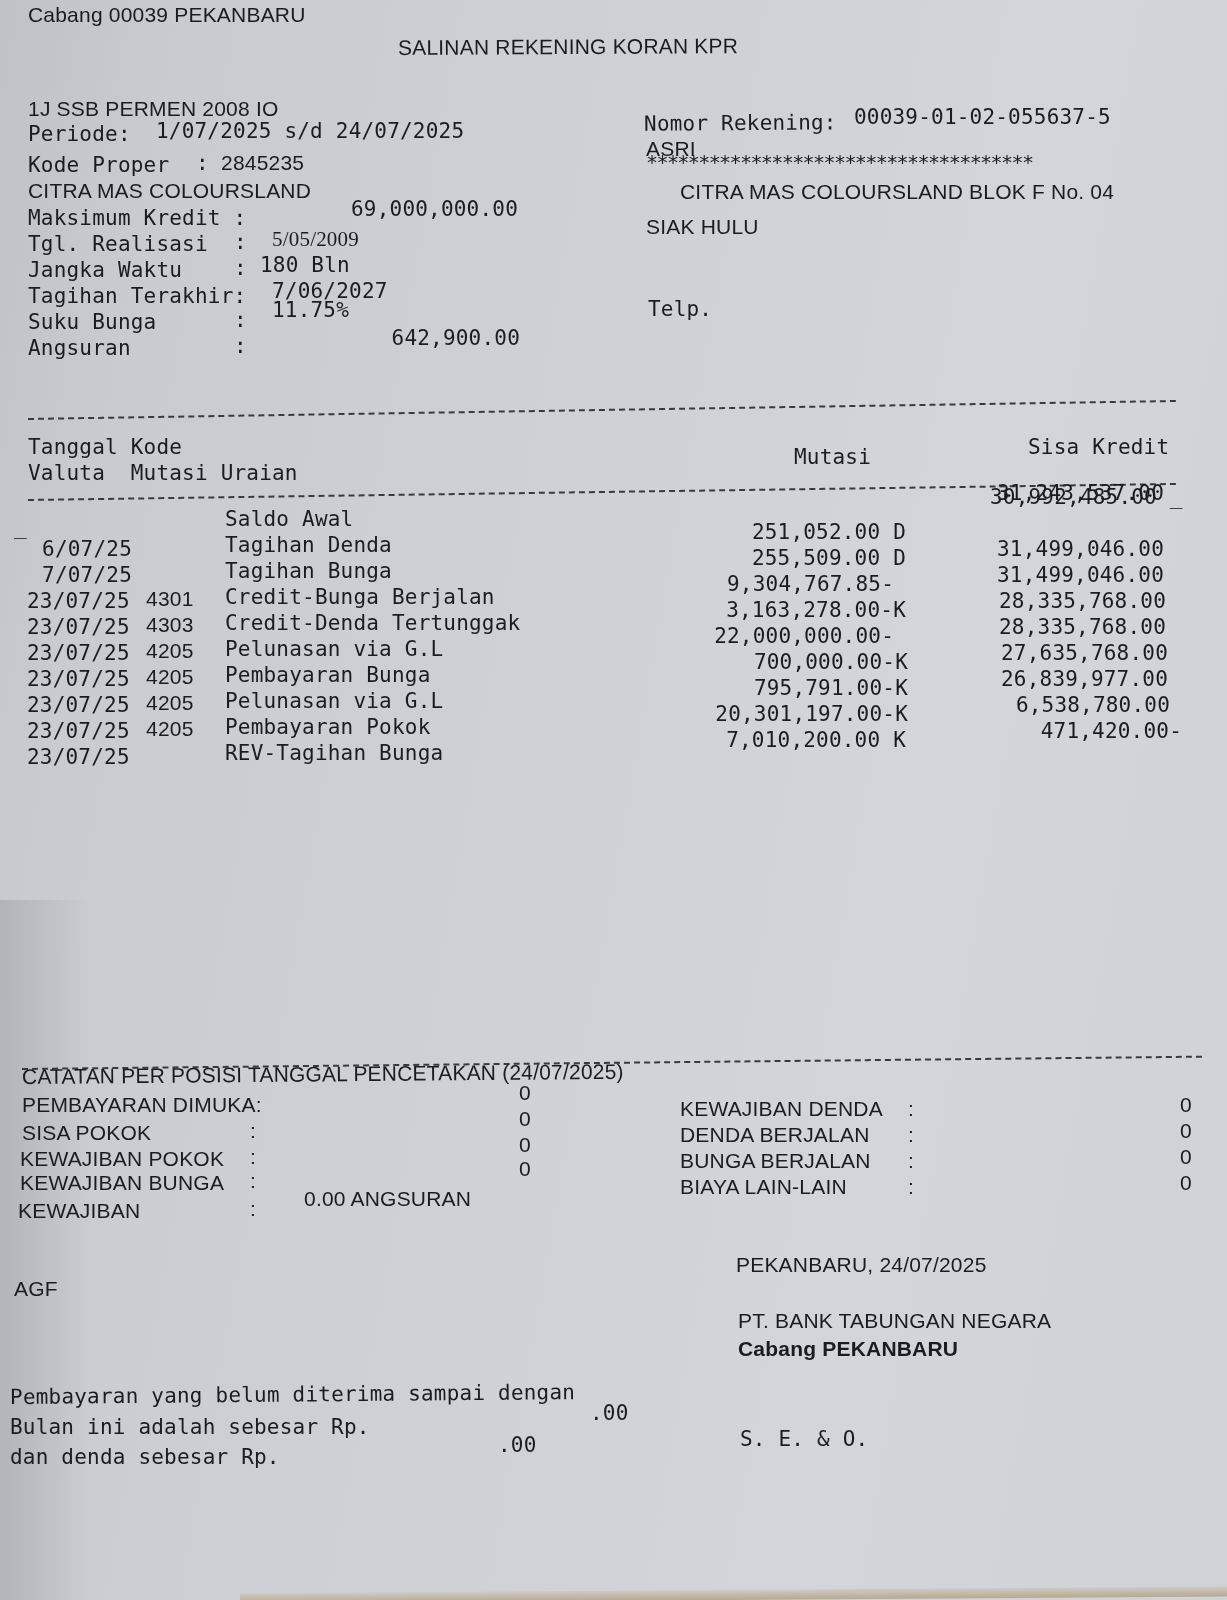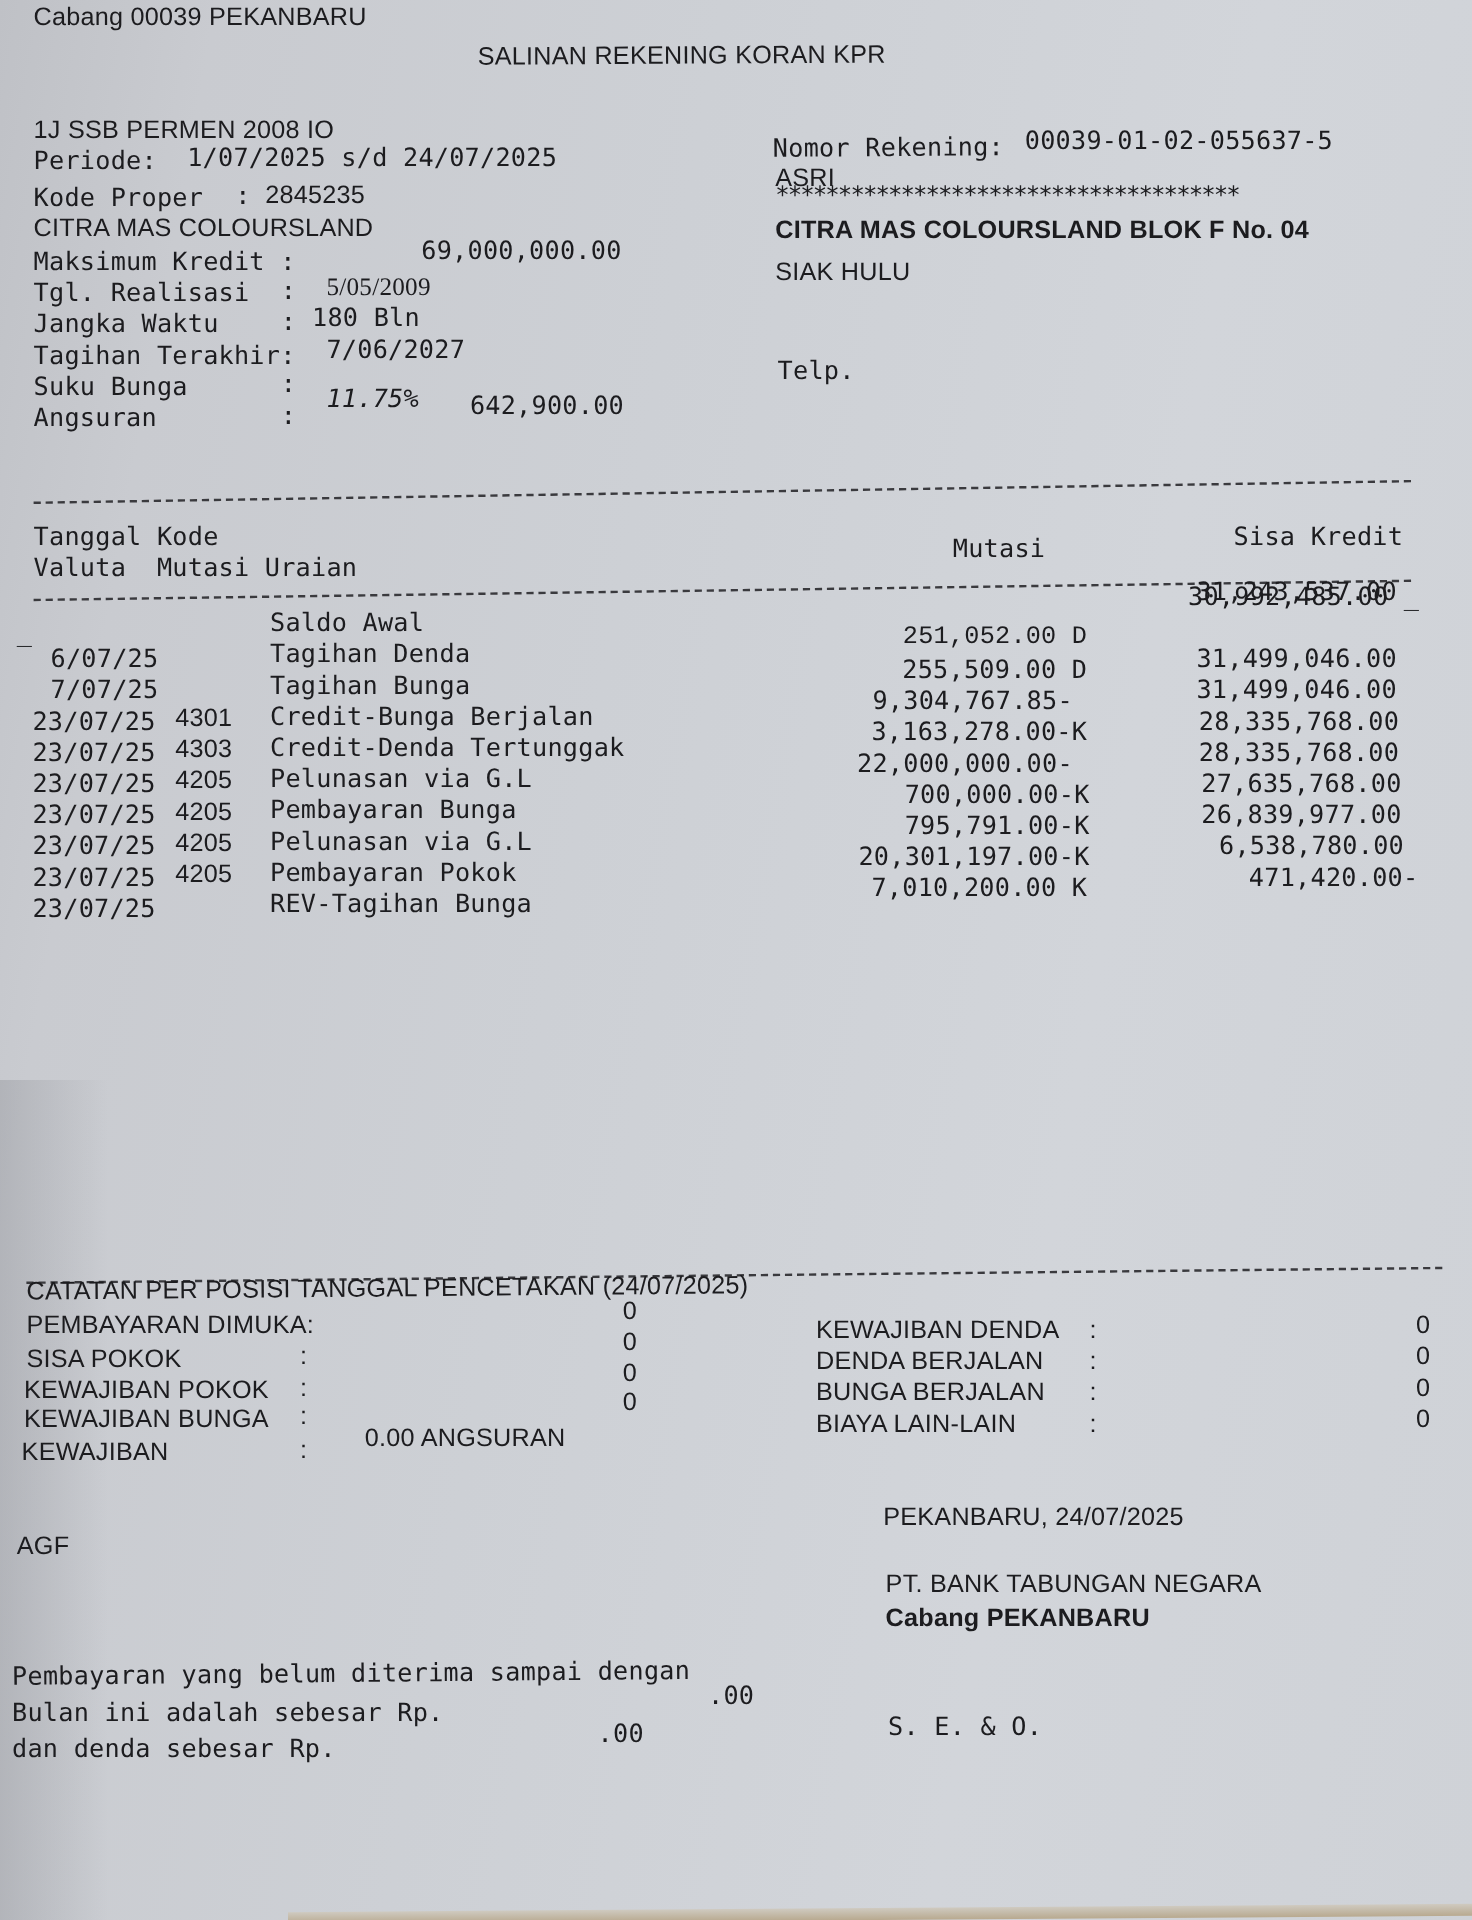--- a/index.html
+++ b/index.html
@@ -48,32 +48,32 @@
   <div class="t" style="left:28px; top:231px;">Tgl. Realisasi</div>
   <div class="t" style="left:234px; top:229px;">:</div>
   <div class="t" style="left:272px; top:226px;font-family:Liberation Serif, serif;">5/05/2009</div>
   <div class="t" style="left:28px; top:257px;">Jangka Waktu</div>
   <div class="t" style="left:234px; top:255px;">:</div>
   <div class="t" style="left:260px; top:252px;">180 Bln</div>
   <div class="t" style="left:28px; top:283px;">Tagihan Terakhir:</div>
   <div class="t" style="left:272px; top:278px;">7/06/2027</div>
   <div class="t" style="left:28px; top:309px;">Suku Bunga</div>
   <div class="t" style="left:234px; top:307px;">:</div>
-  <div class="t" style="left:272px; top:319px;font-style:italic;">11.75%</div>
+  <div class="t" style="left:272px; top:297px;">11.75%</div>
   <div class="t" style="left:28px; top:335px;">Angsuran</div>
   <div class="t" style="left:234px; top:333px;">:</div>
   <div class="t r" style="left:300px; width:220px; top:325px;">642,900.00</div>
 </div>
 
 <div>
   <div class="t" style="left:644px; top:110px; transform:rotate(-0.4deg);">Nomor Rekening:</div>
   <div class="t" style="left:854px; top:104px;">00039-01-02-055637-5</div>
   <div class="t sans" style="left:646px; top:136px;">ASRI</div>
   <div class="t" style="left:646px; top:149px; font-size:20px; letter-spacing:-1.6px;">*************************************</div>
-  <div class="t sans" style="left:646px; top:179px;font-weight:bold;">CITRA MAS COLOURSLAND BLOK F No. 04</div>
+  <div class="t sans" style="left:680px; top:179px;">CITRA MAS COLOURSLAND BLOK F No. 04</div>
   <div class="t sans" style="left:646px; top:214px;">SIAK HULU</div>
   <div class="t" style="left:648px; top:296px;">Telp.</div>
 </div>
 
 <div class="dash" style="left:28px; top:418px; width:1148px; transform:rotate(-0.9deg);"></div>
 <div class="t" style="left:28px; top:434px;">Tanggal Kode</div>
 <div class="t" style="left:28px; top:460px;">Valuta  Mutasi Uraian</div>
 <div class="t" style="left:794px; top:444px;">Mutasi</div>
 <div class="t" style="left:1028px; top:434px;">Sisa Kredit</div>
 <div class="dash" style="left:28px; top:499px; width:1148px; transform:rotate(-0.8deg);"></div>
@@ -81,21 +81,21 @@
 <div class="t" style="left:990px; top:484px;">30,992,485.00 _</div>
 <div class="t" style="left:14px; top:514px;">_</div>
 
 <div>
   <div>
     <div class="t" style="left:225px; top:506px;">Saldo Awal</div>
   </div>
   <div>
     <div class="t r" style="left:20px; width:112px; top:536px;">6/07/25</div>
     <div class="t" style="left:225px; top:532px;">Tagihan Denda</div>
-    <div class="t r" style="left:640px; width:266px; top:519px;font-family:Liberation Mono, monospace;">251,052.00 D</div>
+    <div class="t r" style="left:640px; width:266px; top:519px;">251,052.00 D</div>
     <div class="t r" style="left:920px; width:244px; top:480px;">31,243,537.00</div>
   </div>
   <div>
     <div class="t r" style="left:20px; width:112px; top:562px;">7/07/25</div>
     <div class="t" style="left:225px; top:558px;">Tagihan Bunga</div>
     <div class="t r" style="left:640px; width:266px; top:545px;">255,509.00 D</div>
     <div class="t r" style="left:920px; width:244px; top:536px;">31,499,046.00</div>
   </div>
   <div>
     <div class="t" style="left:27px; top:588px;">23/07/25</div>

